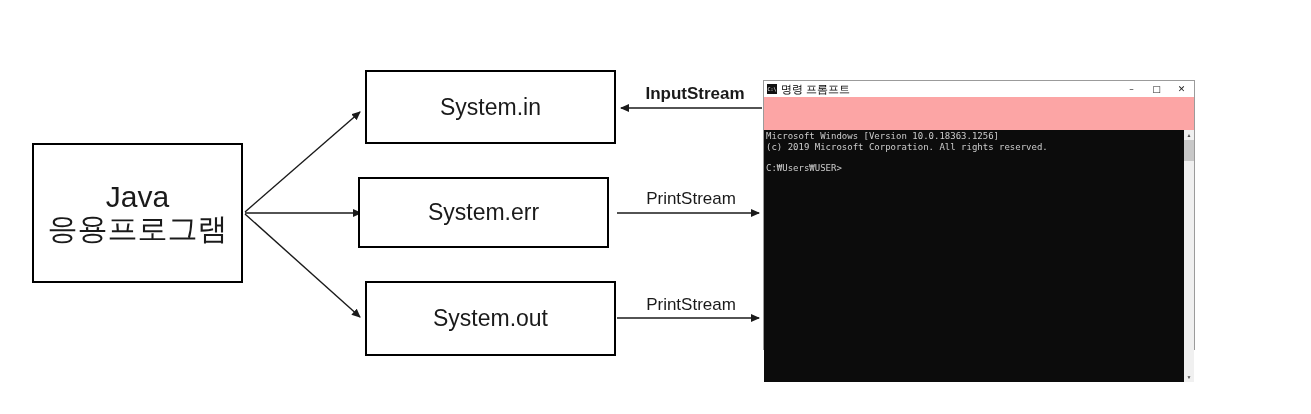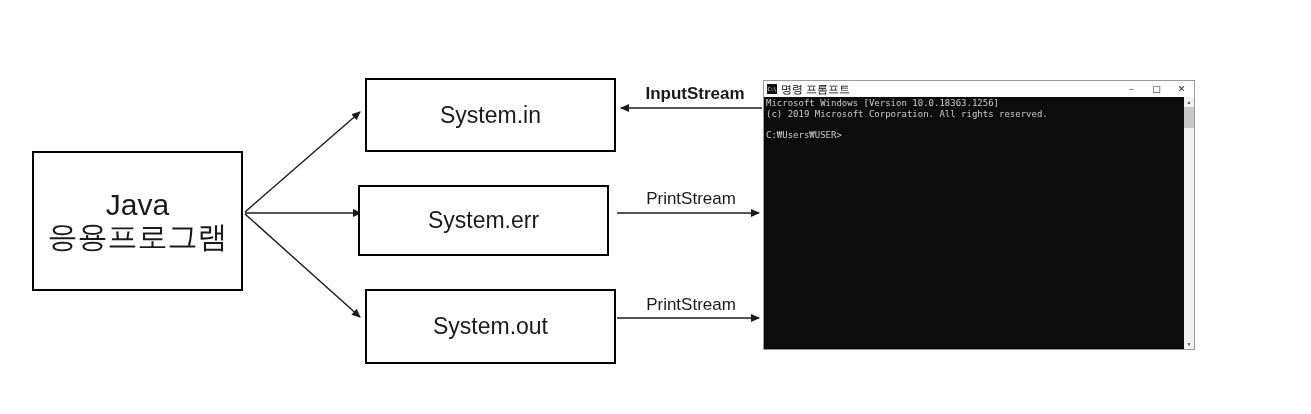--- a/index.html
+++ b/index.html
@@ -2,21 +2,21 @@
 <html><head>
 <meta charset="utf-8">
 <style>
   html,body{margin:0;padding:0;background:#fff;}
   .canvas{position:relative;width:1311px;height:414px;background:#ffffff;overflow:hidden;
           font-family:"Liberation Sans","DejaVu Sans",sans-serif;}
   svg.arrows{position:absolute;left:0;top:0;width:1311px;height:414px;}
 
   .dbox{position:absolute;box-sizing:border-box;border:2px solid #000;background:#fff;
         display:flex;align-items:center;justify-content:center;text-align:center;
-        color:#1a1a1a;margin-top:8px;}
+        color:#1a1a1a;}
   .java-box{left:32px;top:143px;width:211px;height:140px;font-size:30px;line-height:32px;}
   .sys-box{font-size:23px;}
   .box-in {left:365px;top:70px;width:251px;height:74px;}
   .box-err{left:358px;top:177px;width:251px;height:71px;}
   .box-out{left:365px;top:281px;width:251px;height:75px;}
 
   .stream-label{position:absolute;transform:translateX(-50%);font-size:17px;color:#1a1a1a;white-space:nowrap;}
   .lbl-input{left:695px;top:84px;font-weight:bold;}
   .lbl-print1{left:691px;top:189px;}
   .lbl-print2{left:691px;top:295px;}
@@ -24,21 +24,21 @@
   
   .console-window{position:absolute;left:763px;top:80px;width:432px;height:270px;
       box-sizing:border-box;border:1px solid #9b9b9b;background:#fca5a5;}
   .titlebar{height:16px;display:flex;align-items:center;padding-left:3px;background:#fff;}
   .cmd-icon{width:10px;height:10px;background:#111;color:#fff;font-size:5px;line-height:10px;
       text-align:center;margin-right:4px;flex:0 0 auto;font-family:"DejaVu Sans Mono",monospace;}
   .title-text{font-size:11px;color:#000;white-space:nowrap;}
   .win-controls{margin-left:auto;display:flex;height:100%;}
   .win-btn{width:25px;height:100%;display:flex;align-items:center;justify-content:center;
       font-size:9px;color:#222;font-family:"DejaVu Sans",sans-serif;}
-  .console-body{position:relative;height:252px;background:#0c0c0c;overflow:hidden;}
+  .console-body{position:relative;height:252px;background:#0c0c0c;overflow:hidden;margin-top:33px;}
   .console-screen{position:absolute;left:0;top:0;right:10px;bottom:0;padding:1px 0 0 2px;
       font-family:"DejaVu Sans Mono","Liberation Mono",monospace;font-size:9px;line-height:10.5px;
       color:#cccccc;}
   .console-line{min-height:10.5px;white-space:pre;}
   .scrollbar{position:absolute;right:0;top:0;bottom:0;width:10px;background:#f0f0f0;}
   .scroll-arrow{position:absolute;left:0;width:10px;height:10px;display:flex;align-items:center;
       justify-content:center;font-size:5px;color:#505050;}
   .scroll-up{top:0;}
   .scroll-down{bottom:0;}
   .scroll-thumb{position:absolute;left:0;top:10px;width:10px;height:21px;background:#c8c8c8;}

